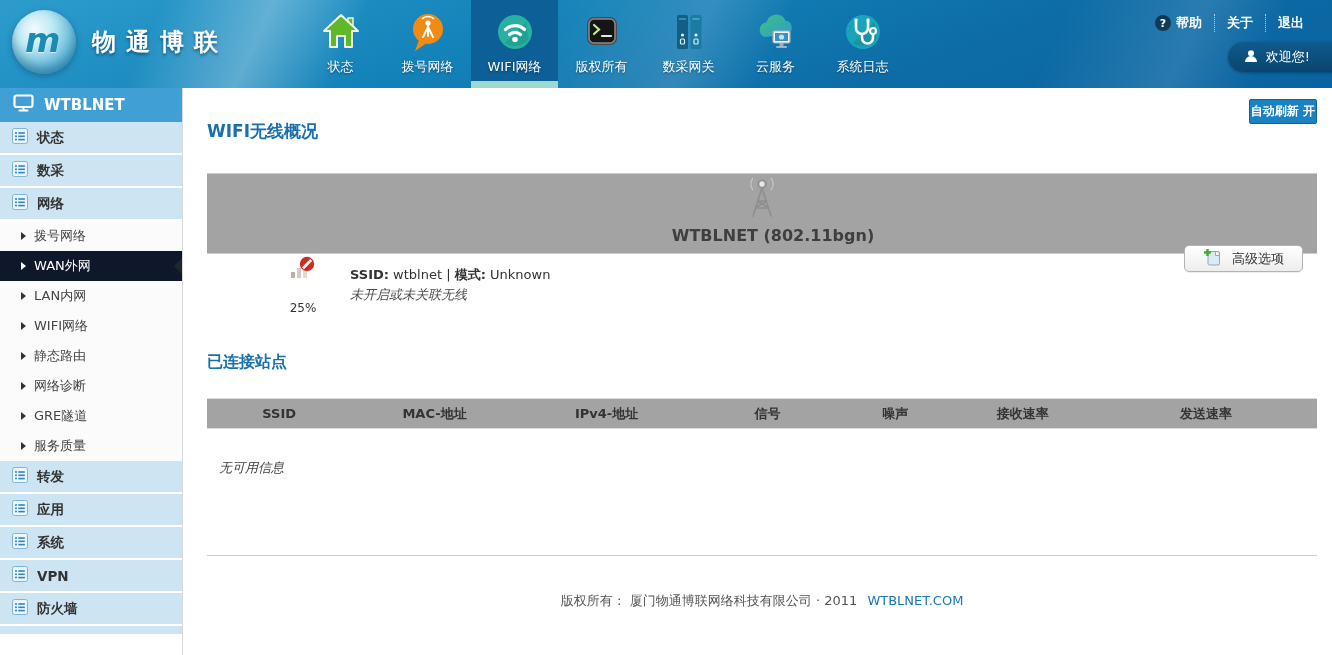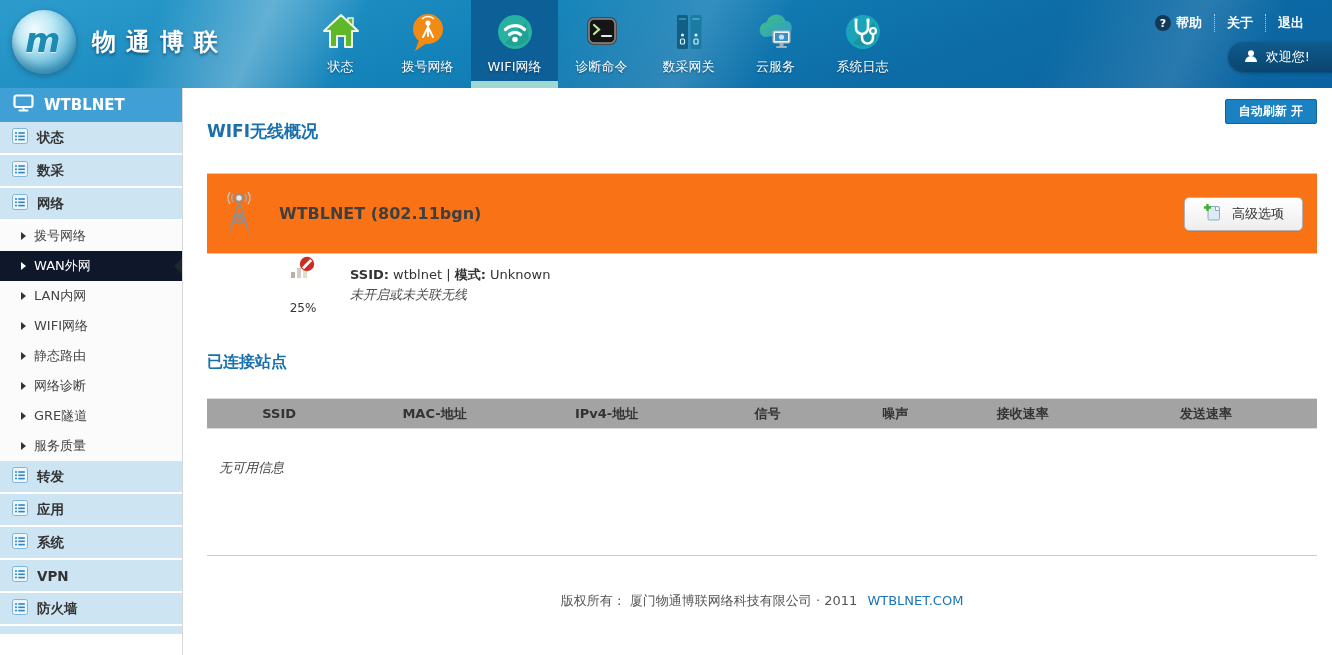--- a/index.html
+++ b/index.html
@@ -42,27 +42,27 @@
   .side-sub { height:30px; background:#fbfbfb; display:flex; align-items:center; gap:8px; padding-left:21px; font-size:13px; color:#444; cursor:pointer; position:relative; }
   .tri { width:0; height:0; border-top:4px solid transparent; border-bottom:4px solid transparent; border-left:5px solid #333; flex:none; }
   .side-sub.active { background:#0f172a; color:#fff; }
   .side-sub.active .tri { border-left-color:#fff; }
   .side-sub.active::after { content:""; position:absolute; right:0; top:50%; transform:translateY(-50%);
     border-top:8px solid transparent; border-bottom:8px solid transparent; border-right:8px solid #20262b; }
   .side-partial { height:8px; background:#cde4f3; }
 
   
   .page-title { margin-top:32px; color:#1a6fad; font-size:17px; font-weight:bold; }
-  .auto-refresh { position:absolute; top:11px; right:15px; background:#1a82c2; border:1px solid #0e659c; color:#fff; font-size:12px; font-weight:bold; padding:3px 13px; border-radius:2px; cursor:pointer; white-space:nowrap; }
-
-  .panel-top { margin-top:30px; height:81px; background:#f97316; border-top:1px solid #ccc; border-bottom:1px solid #ccc; display:flex; align-items:center; padding:0 14px; }
+  .auto-refresh { position:absolute; top:11px; right:15px; background:#1a82c2; border:1px solid #0e659c; color:#fff; font-size:12px; font-weight:bold; padding:3px 1px; border-radius:2px; cursor:pointer; white-space:nowrap; }
+
+  .panel-top { margin-top:30px; height:81px; background:#a3a3a3; border-top:1px solid #ccc; border-bottom:1px solid #ccc; display:flex; align-items:center; padding:0 14px;flex-direction:column; }
   .panel-title { margin-left:22px; font-size:16px; font-weight:bold; color:#3f3f3f; }
   .panel-row { height:62px; display:flex; align-items:center; padding:0 14px; }
 
-  .btn { display:inline-flex; align-items:center; justify-content:center; gap:10px; height:34px; padding:8px 18px;
+  .btn { display:inline-flex; align-items:center; justify-content:center; gap:10px; height:27px; padding:8px 18px;
     background:linear-gradient(#ffffff,#ededed); border:1px solid #b3b3b3; border-radius:5px; font-size:13px; color:#333;
     box-shadow:0 1px 1px rgba(0,0,0,.07); cursor:pointer; white-space:nowrap; }
   .adv-btn { margin-left:auto; }
 
   .signal-block { margin-left:61px; width:42px; text-align:center; flex:none; }
   .signal-pct { font-size:12px; color:#333; margin-top:18px; }
   .ssid-lines { margin-left:26px; font-size:13px; color:#333; line-height:20px; }
   .bold { font-weight:bold; }
   .status-italic { font-style:italic; color:#4a4a4a; }
   .row-buttons { margin-left:auto; display:flex; align-items:center; gap:10px; }
@@ -124,21 +124,21 @@
     </div>
     <div class="nav-item">
       <span class="nicon">
         <svg width="44" height="44" viewBox="0 0 44 44">
             <rect x="7" y="7" width="30" height="28" rx="7" fill="#4a4a4a"></rect>
             <rect x="9" y="9" width="26" height="24" rx="5" fill="#151515" stroke="#8a8a8a" stroke-width="1.5"></rect>
             <path d="M14 15 l5 4.5 -5 4.5" stroke="#bfe9a0" stroke-width="2.2" fill="none" stroke-linecap="round"></path>
             <path d="M22 26 h9" stroke="#e8e8e8" stroke-width="2.2" stroke-linecap="round"></path>
           </svg>
       </span>
-      <span class="nlabel">诊断命令</span>
+      <span class="nlabel">版权所有</span>
     </div>
     <div class="nav-item">
       <span class="nicon">
         <svg width="44" height="44" viewBox="0 0 44 44">
             <rect x="10" y="5" width="11" height="34" rx="1.5" fill="#135f83"></rect>
             <rect x="23.5" y="5" width="11" height="34" rx="1.5" fill="#1b7ba3"></rect>
             <rect x="12" y="8" width="7" height="2" fill="#2f8fb3"></rect>
             <rect x="25.5" y="8" width="7" height="2" fill="#3fa3c4"></rect>
             <circle cx="15.5" cy="25" r="1.6" fill="#d8f0f8"></circle>
             <rect x="13.5" y="29" width="4" height="5" rx="1" fill="none" stroke="#d8f0f8" stroke-width="1.2"></rect>

